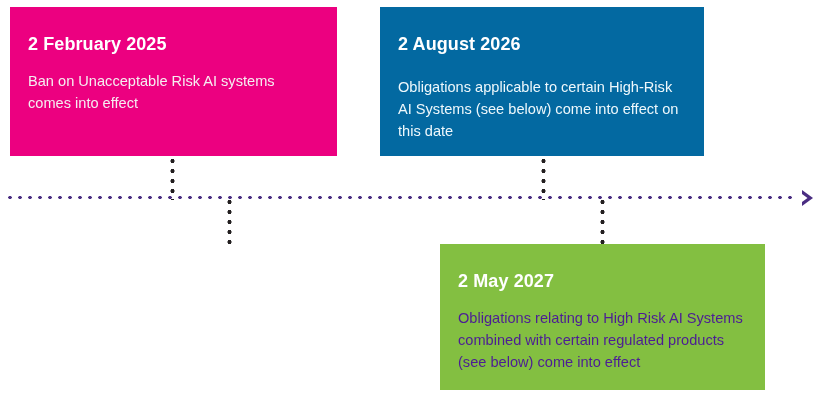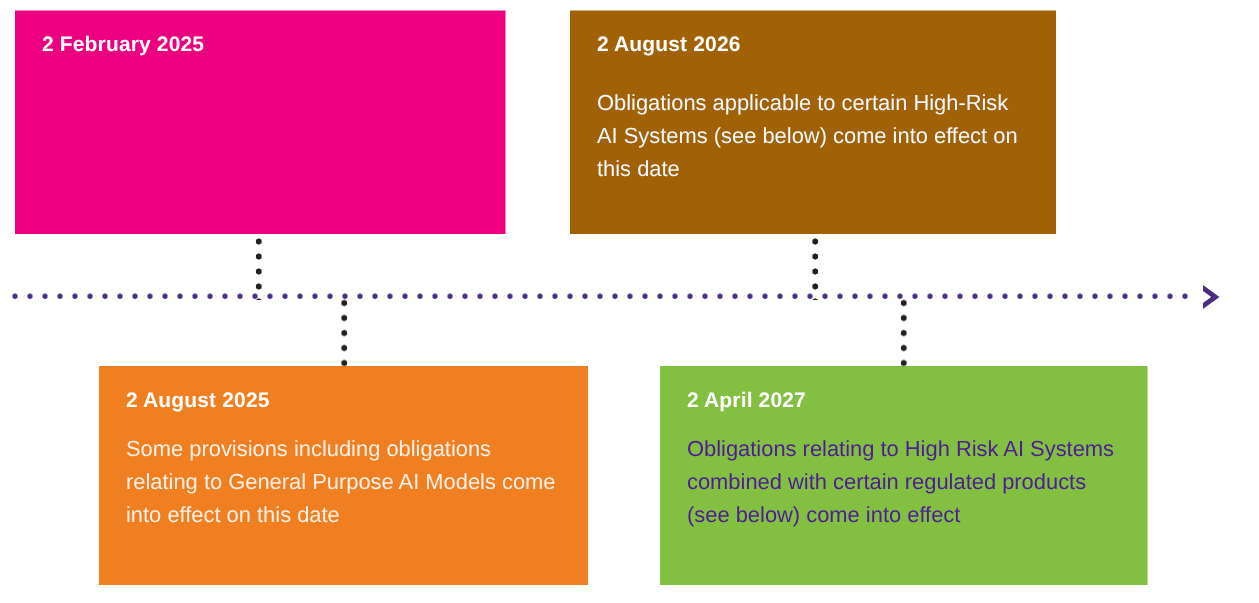--- a/index.html
+++ b/index.html
@@ -18,26 +18,26 @@
     overflow: hidden;
   }
 
   
   .card {
     position: absolute;
     box-sizing: border-box;
     padding: 14px 18px 10px 18px;
   }
   .card .card-date {
-    font-size: 14px;
+    font-size: 18px;
     font-weight: bold;
     color: #ffffff;
     line-height: 1.2;
     letter-spacing: 0.1px;
-    margin: 0 0 14px 0;
+    margin: 13px 0 14px 0;
     white-space: nowrap;
   }
   .card .card-body {
     font-size: 14.6px;
     font-weight: normal;
     color: #f5eef1;
     line-height: 1.52;
     margin: 0;
   }
 
@@ -85,34 +85,31 @@
   #connector-2 { left: 227px; top: 197px; height: 48px; }
   #connector-3 { left: 600px; top: 197px; height: 48px; }
 </style>
 </head>
 <body>
 
 <div id="canvas">
 
   <div class="card" id="card-0" style="background: rgb(236, 0, 128);">
     <div class="card-date">2 February 2025</div>
+    <div class="card-body">Ban on Unacceptable Risk AI systems comes into effect</div>
   </div>
 
-  <div class="card" id="card-1" style="background: #a16207;">
+  <div class="card" id="card-1" style="background: #0369a1;">
     <div class="card-date">2 August 2026</div>
     <div class="card-body">Obligations applicable to certain High-Risk AI Systems (see below) come into effect on this date</div>
   </div>
 
-  <div class="card" id="card-2" style="background: rgb(240, 127, 34);">
-    <div class="card-date">2 August 2025</div>
-    <div class="card-body">Some provisions including obligations relating to General Purpose AI Models come into effect on this date</div>
-  </div>
 
   <div class="card" id="card-3" style="background: rgb(131, 191, 65);">
-    <div class="card-date">2 April 2027</div>
+    <div class="card-date">2 May 2027</div>
     <div class="card-body">Obligations relating to High Risk AI Systems combined with certain regulated products (see below) come into effect</div>
   </div>
 
   <div class="connector" id="connector-0" style="background-image: radial-gradient(circle, rgb(35, 31, 32) 0px, rgb(35, 31, 32) 1.9px, rgba(0, 0, 0, 0) 2.2px);"></div>
   <div class="connector" id="connector-1" style="background-image: radial-gradient(circle, rgb(35, 31, 32) 0px, rgb(35, 31, 32) 1.9px, rgba(0, 0, 0, 0) 2.2px);"></div>
   <div class="connector" id="connector-2" style="background-image: radial-gradient(circle, rgb(35, 31, 32) 0px, rgb(35, 31, 32) 1.9px, rgba(0, 0, 0, 0) 2.2px);"></div>
   <div class="connector" id="connector-3" style="background-image: radial-gradient(circle, rgb(35, 31, 32) 0px, rgb(35, 31, 32) 1.9px, rgba(0, 0, 0, 0) 2.2px);"></div>
 
   <div class="axis-line" style="background-image: radial-gradient(circle, rgb(74, 45, 130) 0px, rgb(74, 45, 130) 1.6px, rgba(0, 0, 0, 0) 1.9px);"></div>
   <div class="axis-arrow">

